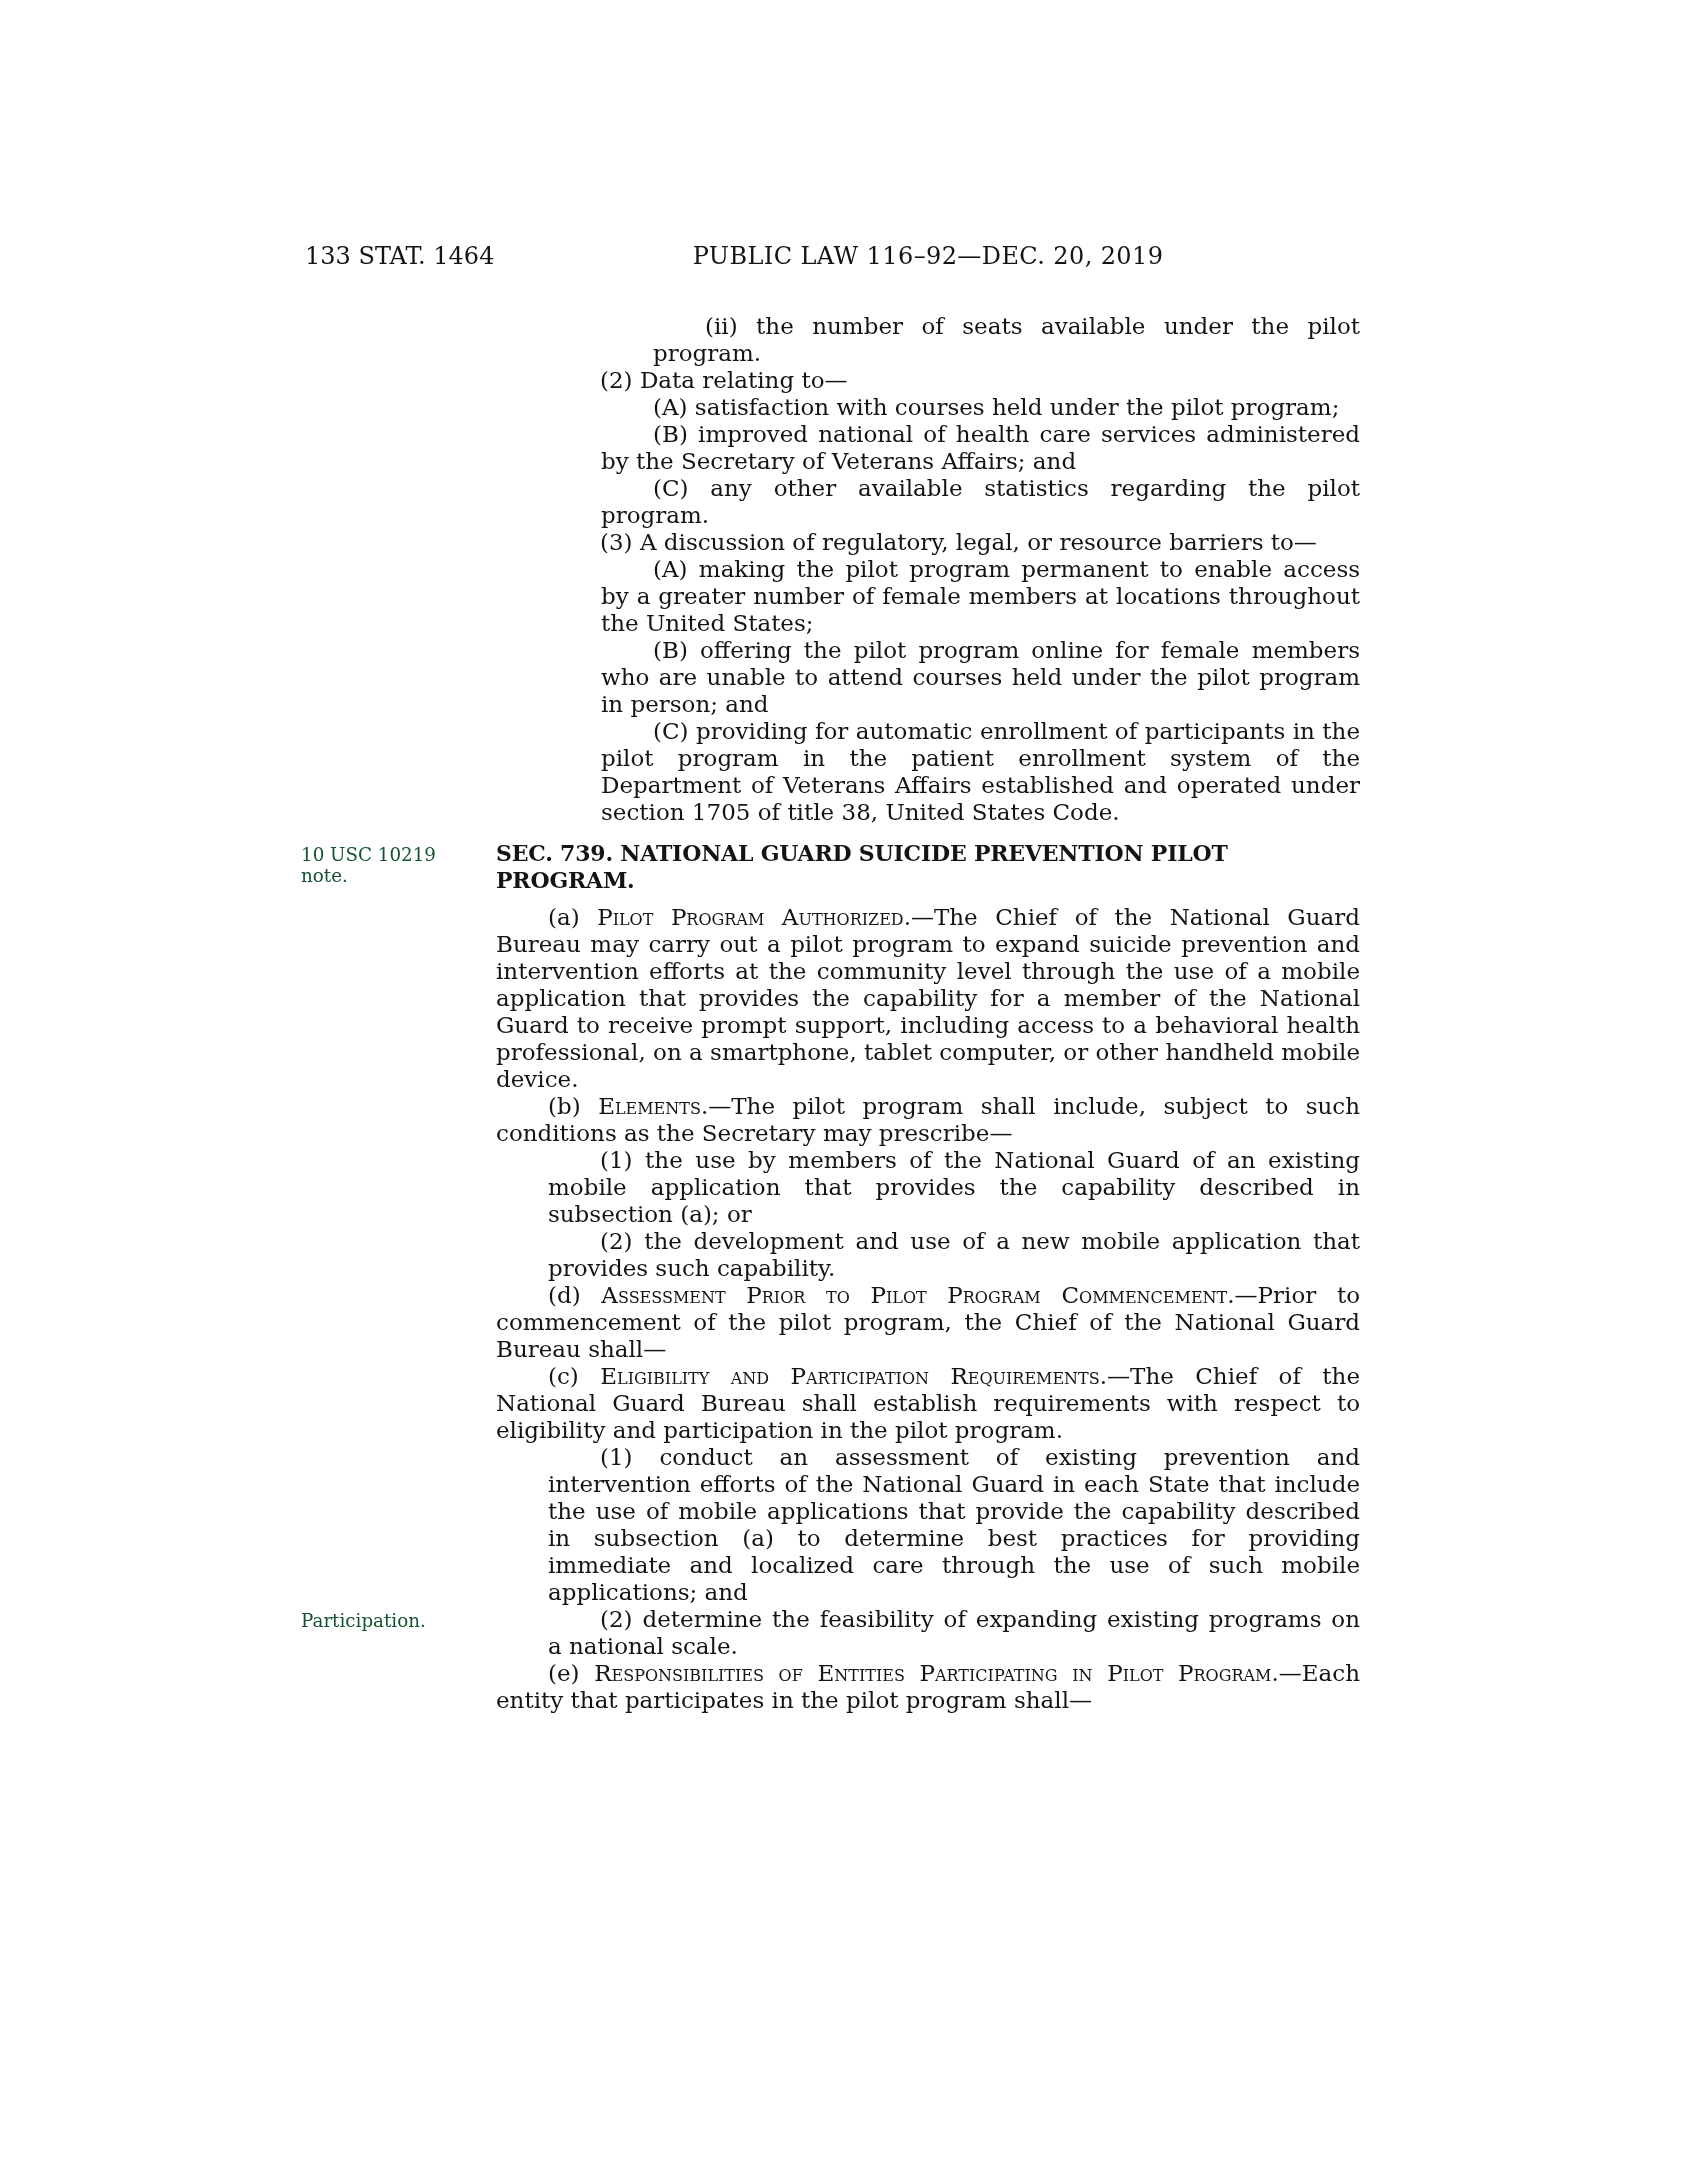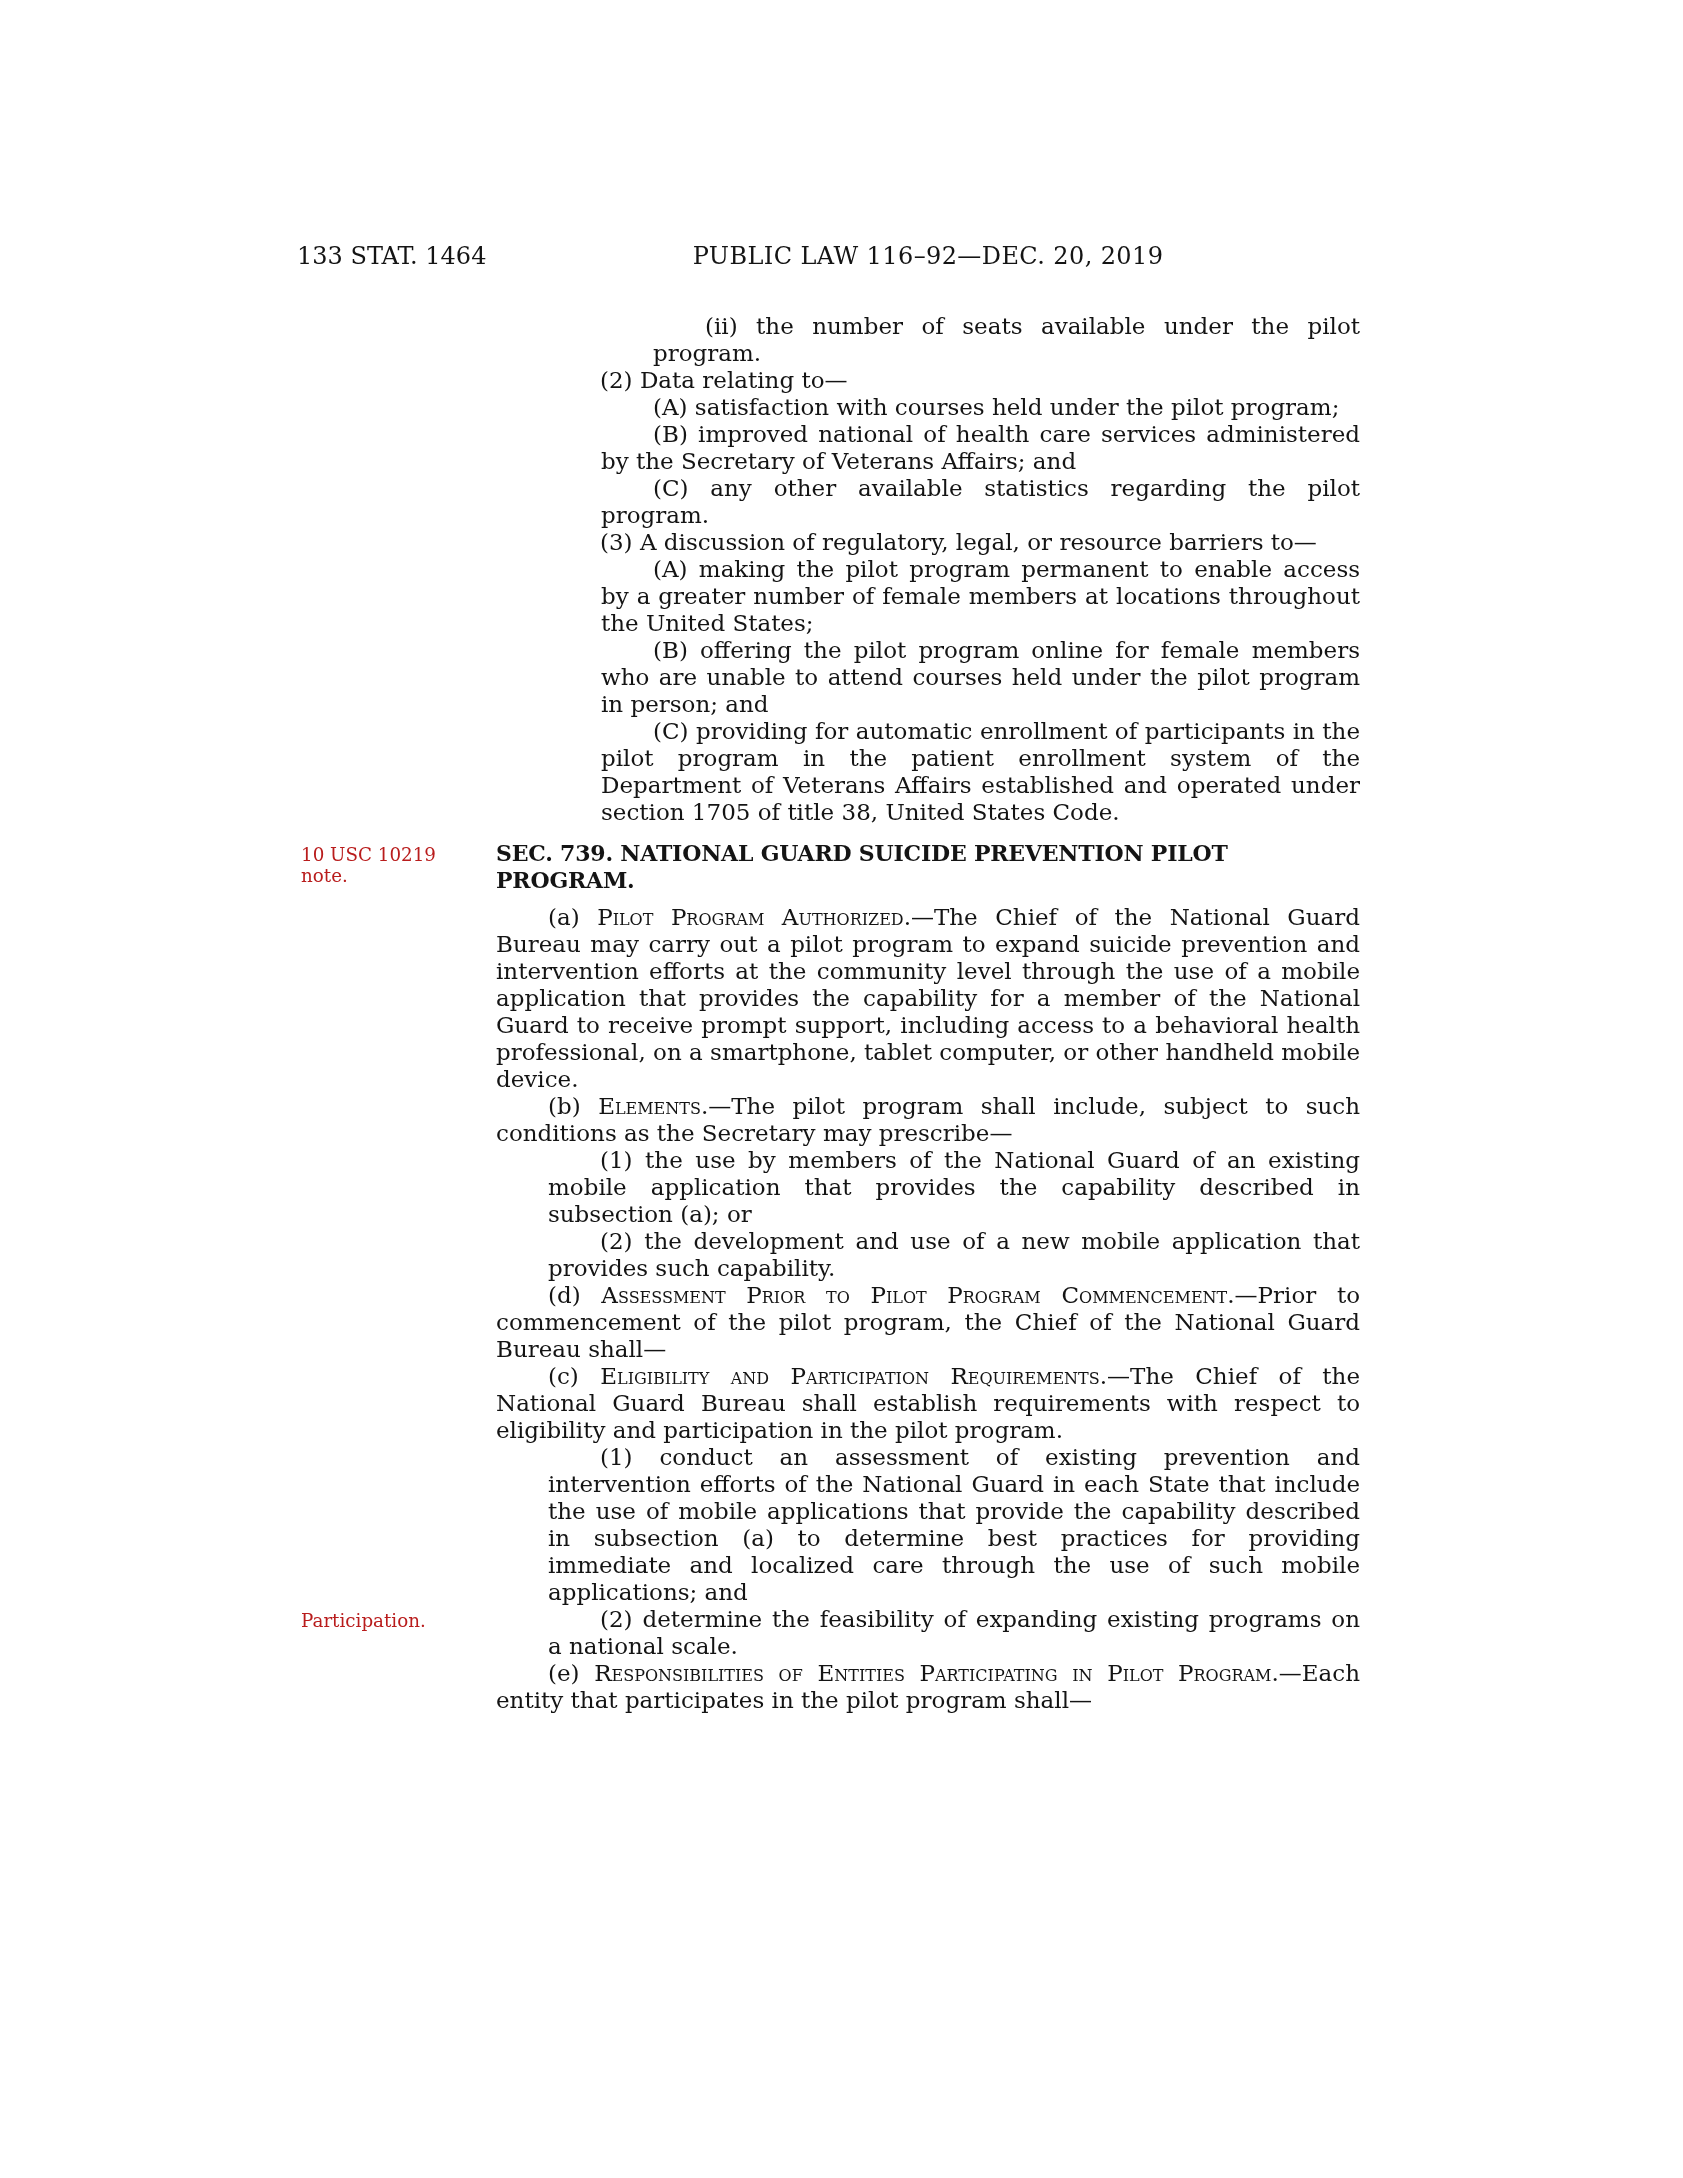--- a/index.html
+++ b/index.html
@@ -18,21 +18,21 @@
   }
   .page-header {
     position: absolute;
     top: 242px;
     left: 0;
     width: 100%;
     height: 40px;
   }
   .stat-number {
     position: absolute;
-    left: 297px;
+    left: 305px;
     top: 0;
     font-size: 24px;
     white-space: nowrap;
   }
   .law-title {
     position: absolute;
     left: 496px;
     width: 864px;
     top: 0;
     text-align: center;
@@ -75,21 +75,21 @@
     left: -195px;
     top: 4px;
     width: 178px;
     font-size: 18.3px;
     line-height: 21px;
     text-align: left;
     text-indent: 0;
     font-weight: normal;
     font-variant: normal;
     letter-spacing: 0;
-    color: #b91c1c;
+    color: #14532d;
   }
 </style>
 </head>
 <body>
 
 <div class="page">
 
   <div class="page-header">
     <div class="stat-number">133 STAT. 1464</div>
     <div class="law-title">PUBLIC LAW 116–92—DEC. 20, 2019</div>

